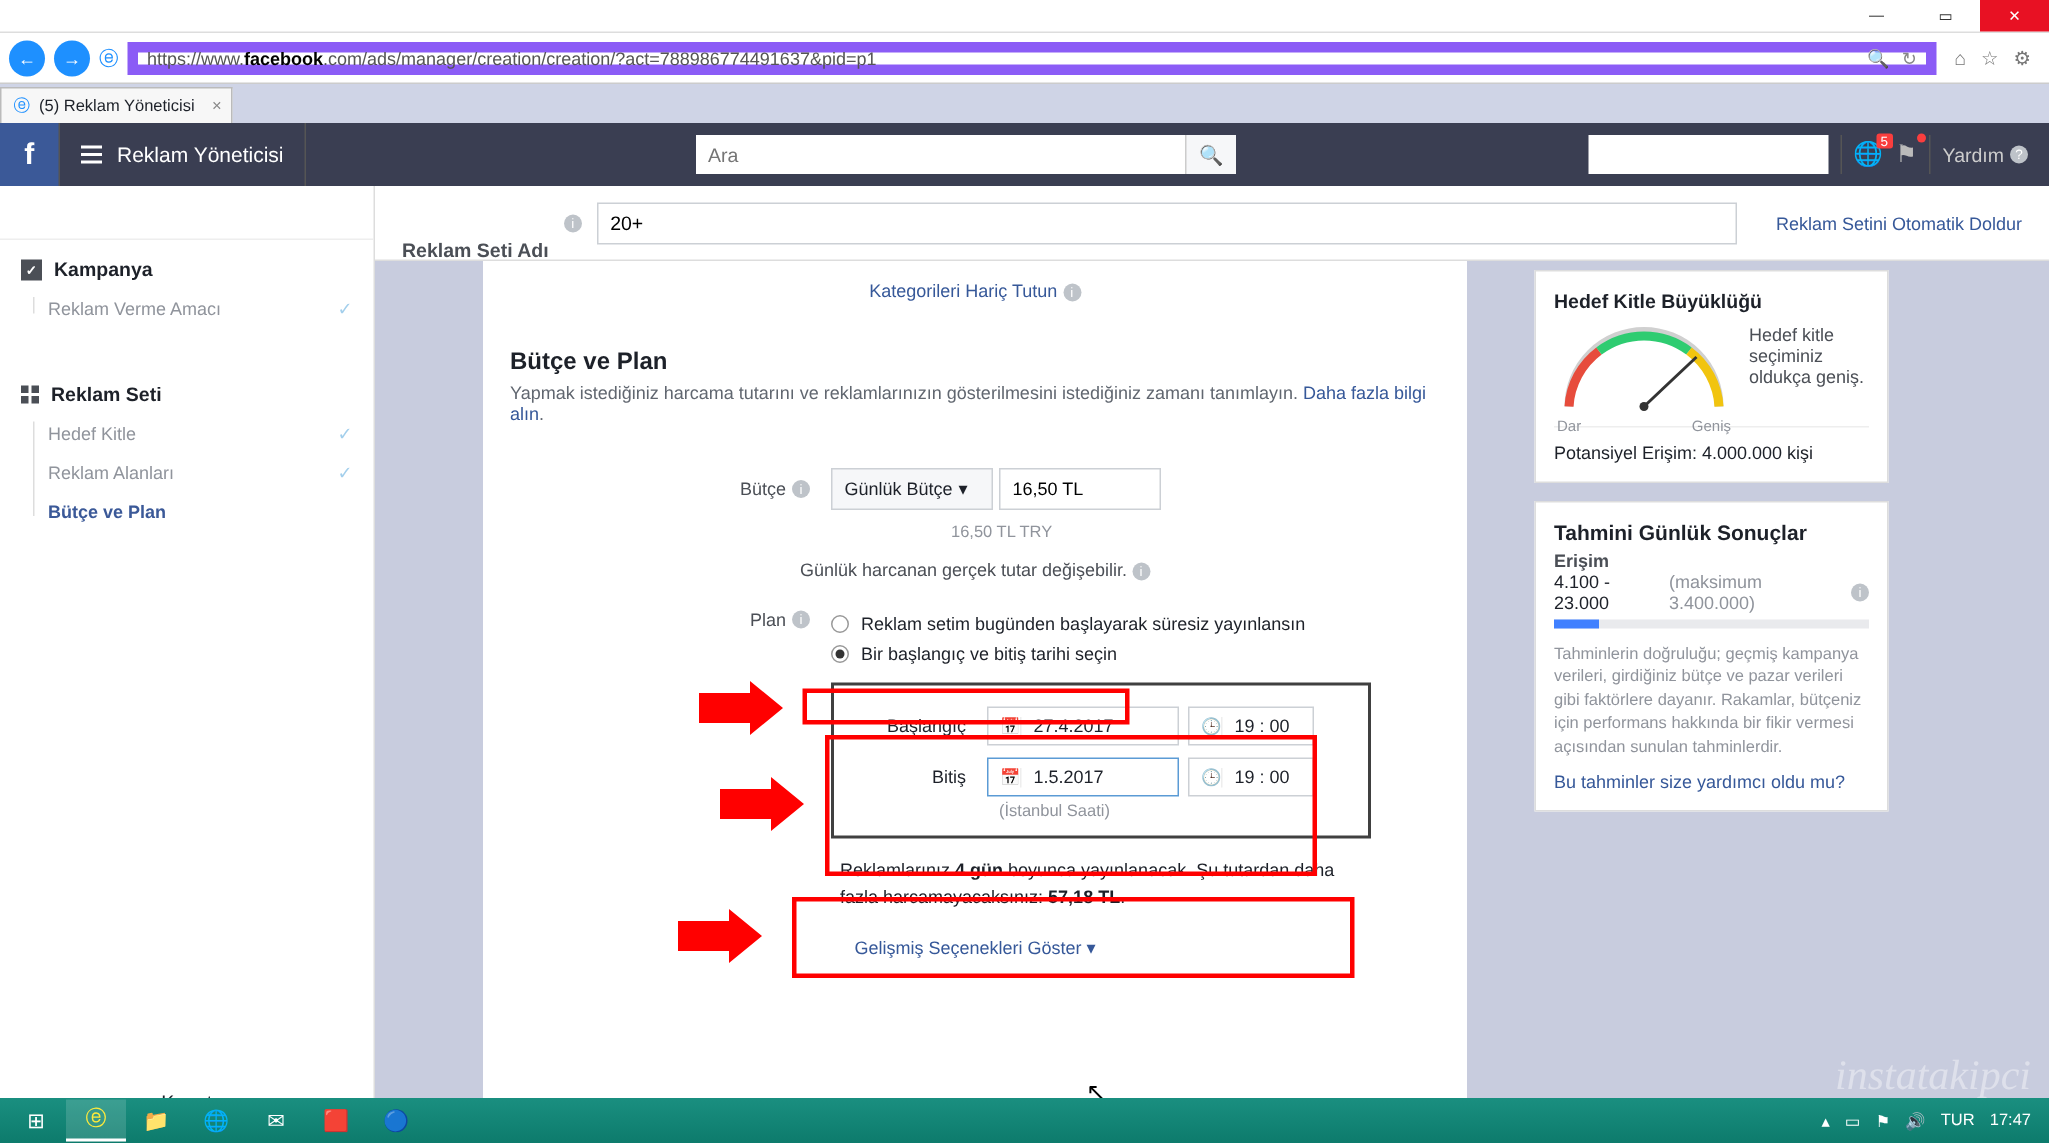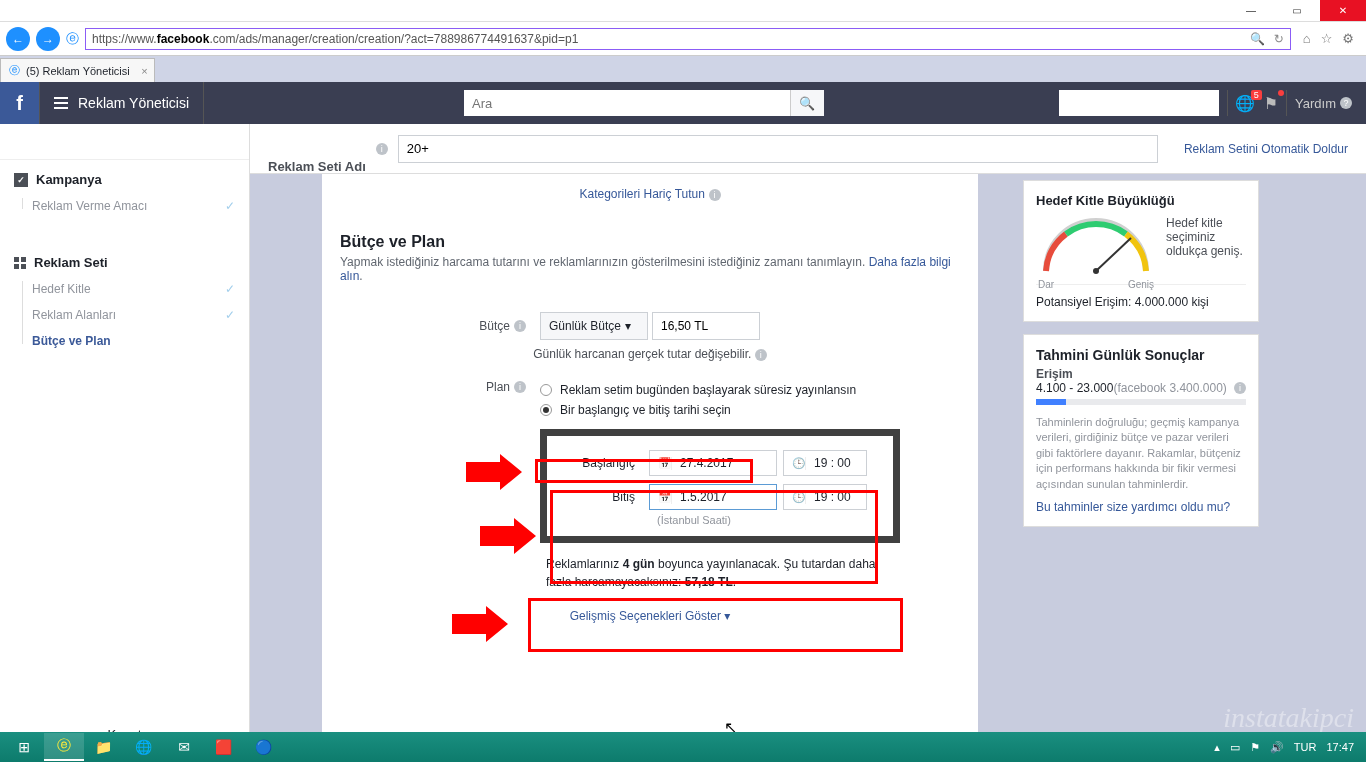--- a/index.html
+++ b/index.html
@@ -6,21 +6,21 @@
 body { background: #e9eaed; font-size: 13px; color: #1d2129; overflow: hidden; width: 1366px; height: 762px; position: relative; }
 
 
 .win-chrome { height: 22px; background: #fff; display: flex; justify-content: flex-end; align-items: stretch; border-bottom: 1px solid #ddd; }
 .win-btn { width: 46px; display: flex; align-items: center; justify-content: center; color: #333; font-size: 10px; }
 .win-close { background: #e81123; color: #fff; }
 
 
 .browser-bar { height: 34px; background: #fff; display: flex; align-items: center; padding: 0 6px; gap: 6px; border-bottom: 1px solid #ccc; }
 .nav-btn { width: 24px; height: 24px; border-radius: 50%; background: #1e90ff; color: #fff; display: flex; align-items: center; justify-content: center; font-size: 12px; }
-.url-bar { flex: 1; height: 22px; border: 1px solid #8b5cf6; padding: 0 6px; display: flex; align-items: center; font-size: 12px; color: #555; }
+.url-bar { flex: 1; height: 22px; border: 7px solid #8b5cf6; padding: 0 6px; display: flex; align-items: center; font-size: 12px; color: #555; }
 .url-bar .domain { font-weight: bold; color: #000; }
 .br-icons { display: flex; gap: 10px; padding: 0 6px; color: #777; }
 
 
 .tab-strip { height: 26px; background: #cfd4e6; display: flex; align-items: flex-end; }
 .tab { background: #f7f7f7; height: 24px; padding: 0 24px 0 8px; display: flex; align-items: center; gap: 6px; border: 1px solid #bbb; border-bottom: none; position: relative; font-size: 11px; }
 .tab .x { position: absolute; right: 6px; color: #888; }
 
 
 .fb-bar { height: 42px; background: #3a3e52; display: flex; align-items: center; color: #fff; }
@@ -69,21 +69,21 @@
 .form-lbl { width: 200px; text-align: right; padding-right: 14px; font-size: 12px; color: #4b4f56; display: flex; justify-content: flex-end; align-items: center; gap: 4px; }
 .select-like { height: 28px; border: 1px solid #ccd0d5; background: #f6f7f9; padding: 0 8px; display: flex; align-items: center; font-size: 12px; gap: 4px; }
 .input-like { height: 28px; border: 1px solid #ccd0d5; padding: 0 8px; font-size: 12px; }
 .hint { font-size: 11px; color: #90949c; text-align: center; padding: 4px 0 10px; }
 .hint2 { font-size: 12px; color: #4b4f56; text-align: center; padding: 2px 0 14px; }
 
 .radio-row { display: flex; align-items: center; gap: 8px; font-size: 12px; color: #1d2129; padding: 3px 0; }
 .radio { width: 12px; height: 12px; border-radius: 50%; border: 1px solid #999; display: flex; align-items: center; justify-content: center; }
 .radio.sel::after { content: ""; width: 6px; height: 6px; border-radius: 50%; background: #333; }
 
-.date-box { border: 7px solid #404040; padding: 10px 16px; margin: 4px 0 4px 200px; width: 360px; }
+.date-box { border: 2px solid #404040; padding: 10px 16px; margin: 4px 0 4px 200px; width: 360px; }
 .date-row { display: flex; align-items: center; gap: 6px; padding: 4px 0; }
 .date-lbl { width: 80px; text-align: right; font-size: 12px; padding-right: 8px; }
 .date-inp { display: flex; align-items: center; border: 1px solid #ccd0d5; height: 26px; }
 .date-inp.sel { border-color: #5b9bd5; }
 .date-inp .ic { width: 22px; text-align: center; color: #888; font-size: 11px; border-right: 1px solid #eee; }
 .date-inp span { padding: 0 8px; font-size: 12px; }
 .tz { font-size: 11px; color: #90949c; padding-left: 94px; }
 
 .summary { font-size: 12px; color: #1d2129; padding: 8px 6px; margin-left: 200px; width: 370px; line-height: 1.5; }
 .adv-link { text-align: center; padding: 10px 0 18px; color: #365899; font-size: 12px; }
@@ -249,30 +249,31 @@
           <span class="info-ic">i</span>
         </div>
 
         <div class="section">
           <h3>Bütçe ve Plan</h3>
           <p class="desc">
             <span>Yapmak istediğiniz harcama tutarını ve reklamlarınızın gösterilmesini istediğiniz zamanı tanımlayın. </span><a>Daha fazla bilgi alın</a>.
           </p>
         </div>
 
-        <div style="padding:16px 18px 0">
+        <div style="padding:16px 32px 0">
 
           <div class="form-row">
             <div class="form-lbl">
                 <span>Bütçe</span> 
                 <span class="info-ic">i</span>
               </div>
             <div class="select-like" style="width:108px;"><span>Günlük Bütçe</span> ▾</div>
             <input class="input-like" style="width: 108px; margin-left: 4px;" value="16,50 TL">
           </div>
+          <div class="hint" style="padding-left:280px;text-align:left;">16,50 TL TRY</div>
           <div class="hint2"><span>Günlük harcanan gerçek tutar değişebilir.</span> <span class="info-ic">i</span></div>
 
           <div class="form-row" style="align-items:flex-start;">
             <div class="form-lbl">
                 <span>Plan</span> 
                 <span class="info-ic">i</span>
               </div>
             <div style="flex:1;">
               <div class="radio-row">
                 <span class="radio"></span>
@@ -340,21 +341,21 @@
             <div class="gauge-txt">Hedef kitle seçiminiz oldukça geniş.</div>
           </div>
           <div class="reach">Potansiyel Erişim: 4.000.000 kişi</div>
         </div>
 
         <div class="r-card">
           <div class="est-title">Tahmini Günlük Sonuçlar</div>
           <div class="est-sub"><b>Erişim</b></div>
           <div style="font-size:12px;display:flex;align-items:center;">
             <span>4.100 - 23.000</span>
-            <span class="est-max"> (facebook 3.400.000)</span>
+            <span class="est-max"> (maksimum 3.400.000)</span>
             <span class="info-ic" style="margin-left:auto;">i</span>
           </div>
           <div class="est-bar">
               <div class="est-bar-fill"></div>
             </div>
           <div class="est-desc">Tahminlerin doğruluğu; geçmiş kampanya verileri, girdiğiniz bütçe ve pazar verileri gibi faktörlere dayanır. Rakamlar, bütçeniz için performans hakkında bir fikir vermesi açısından sunulan tahminlerdir.</div>
           <a class="est-link">Bu tahminler size yardımcı oldu mu?</a>
         </div>
       </div>
 

